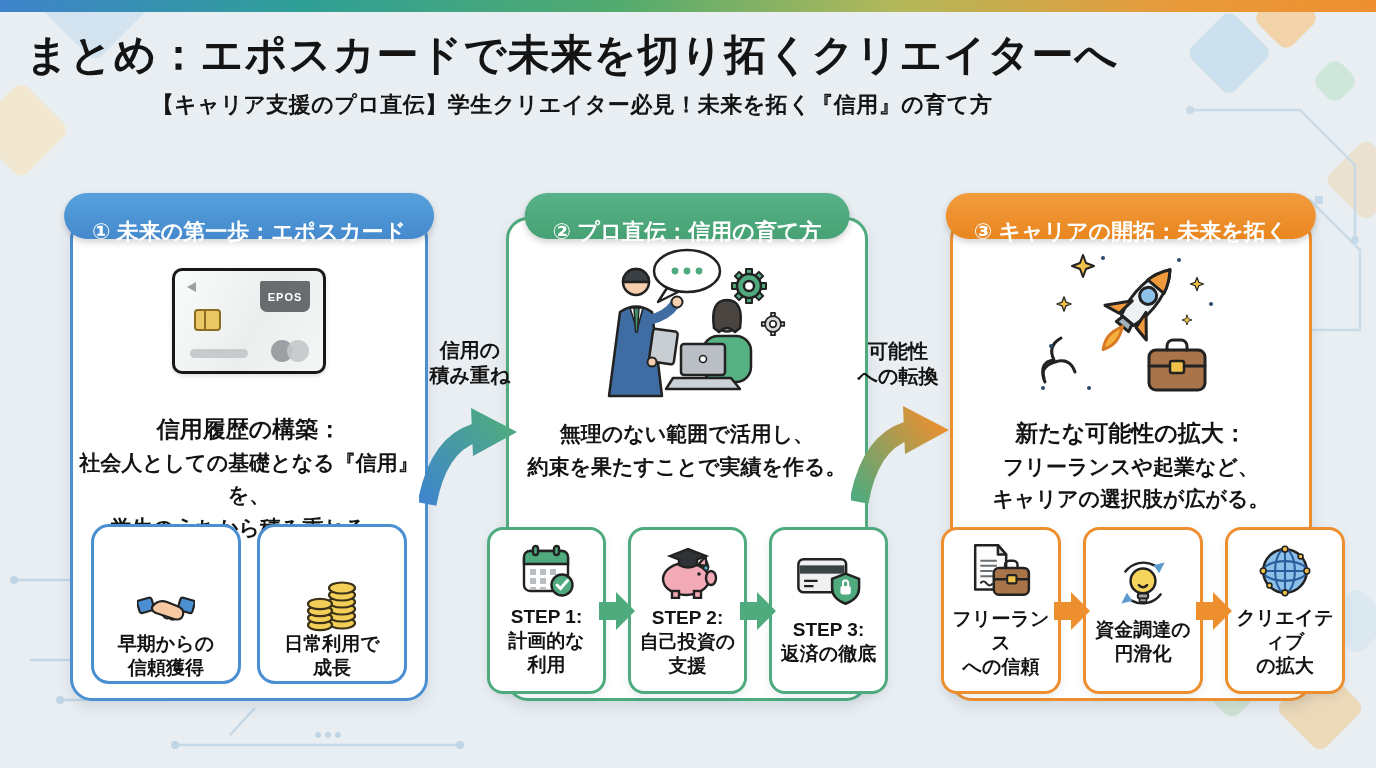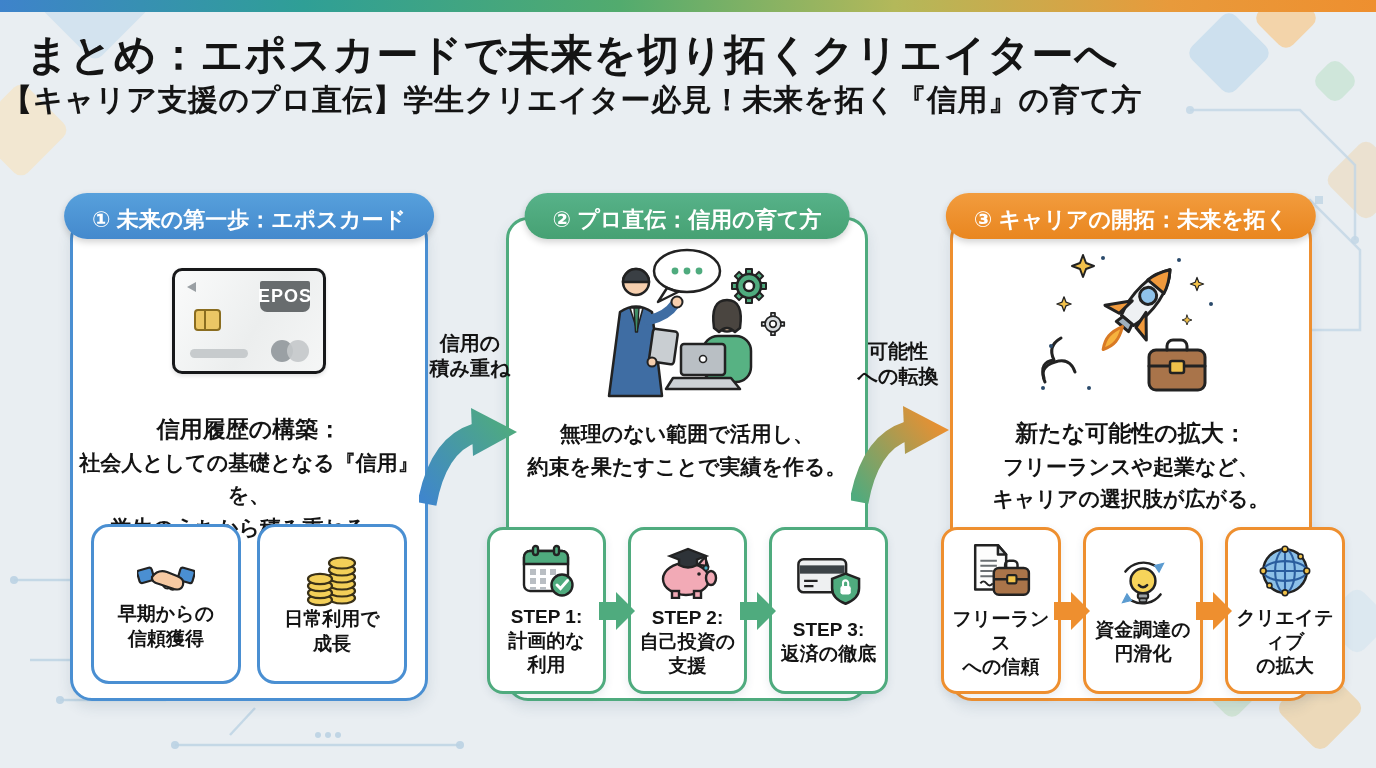--- a/index.html
+++ b/index.html
@@ -18,31 +18,31 @@
     display:flex;align-items:center;justify-content:center}
   .footer-text{font-size:16px;font-weight:800;color:#18273c;letter-spacing:.5px}
 
   
   .diamond{position:absolute;transform:rotate(45deg);border-radius:10px;z-index:0}
   .circuit{position:absolute;z-index:0}
 
   
   .header{position:absolute;top:30px;left:0;width:1144px;text-align:center;z-index:2}
   .title{font-size:42px;font-weight:900;letter-spacing:1px;line-height:1.2}
-  .subtitle{font-size:30px;font-weight:900;letter-spacing:.5px}
+  .subtitle{font-size:22px;font-weight:900;margin-top:10px;letter-spacing:.5px}
 
   
   .panel{position:absolute;top:217px;height:484px;background:#fff;border-radius:22px;
     box-shadow:0 6px 14px rgba(40,70,100,.12);z-index:2}
   .panel-blue{left:70px;width:358px;border:3px solid #4a8fd2}
   .panel-green{left:506px;width:362px;border:3px solid #4fab7e}
   .panel-orange{left:950px;width:362px;border:3px solid #ee8f2f}
 
   .pill{position:absolute;top:-27px;left:50%;transform:translateX(-50%);
-    height:46px;line-height:46px;padding:4px 28px;border-radius:28px;color:#fff;
+    height:46px;line-height:46px;padding:16px 28px;border-radius:28px;color:#fff;
     font-size:22px;font-weight:800;white-space:nowrap;z-index:4;
     box-shadow:0 3px 7px rgba(0,0,0,.18)}
   .pill-blue{background:linear-gradient(180deg,#57a0dc,#4489cd)}
   .pill-green{background:linear-gradient(180deg,#57b289,#46a173)}
   .pill-orange{background:linear-gradient(180deg,#f29c3e,#e9861f)}
 
   .illus{position:absolute;left:0;width:100%;display:flex;justify-content:center}
   .panel-blue  .illus{top:48px}
   .panel-green .illus{top:24px}
   .panel-orange .illus{top:22px}
@@ -54,54 +54,54 @@
   .body-title{font-size:23px;font-weight:800;line-height:1.5}
   .body-text{font-size:21px;font-weight:700;line-height:1.55;white-space:pre-line}
 
   
   .epos-card{position:relative;width:154px;height:106px;border:3px solid #17181a;border-radius:10px;
     background:linear-gradient(120deg,#fafbfb 0%,#eceeee 55%,#f5f6f6 100%);box-shadow:0 2px 4px rgba(0,0,0,.12)}
   .card-chip{position:absolute;left:19px;top:38px;width:27px;height:22px;background:#ecc765;
     border:2px solid #8a6d20;border-radius:4px}
   .card-chip::before{content:"";position:absolute;left:8px;top:-1px;width:2px;height:20px;background:#8a6d20}
   .card-brand{position:absolute;right:13px;top:10px;width:50px;height:31px;background:#686c6e;
-    color:#fff;font-size:18px;font-weight:700;letter-spacing:1px;display:flex;align-items:center;
+    color:#fff;font-size:11px;font-weight:700;letter-spacing:1px;display:flex;align-items:center;
     justify-content:center;border-radius:2px 2px 7px 7px}
   .card-circle{position:absolute;bottom:9px;width:22px;height:22px;border-radius:50%}
   .cc1{right:30px;background:#9aa0a4}
   .cc2{right:14px;background:#c4c8ca;opacity:.9}
   .card-stripe{position:absolute;left:15px;bottom:13px;width:58px;height:9px;border-radius:5px;background:#c7cbcd}
   .card-tri{position:absolute;left:12px;top:11px;width:0;height:0;
     border-top:5px solid transparent;border-bottom:5px solid transparent;border-right:9px solid #9aa0a4}
 
   
   .sub-row{position:absolute;left:18px;right:18px;bottom:14px;display:flex;gap:16px;z-index:3}
   .sub-box{flex:1;height:160px;background:#fff;border:3px solid #4a8fd2;border-radius:18px;
-    display:flex;flex-direction:column;align-items:center;justify-content:center;text-align:center}
+    display:flex;flex-direction:column;align-items:center;justify-content:flex-end;text-align:center}
   .sub-label{font-size:19px;font-weight:800;line-height:1.3;white-space:pre-line}
 
   
   .step-row{position:absolute;top:527px;display:flex;align-items:center;z-index:4}
   .step-row-green{left:487px;width:399px}
   .step-row-orange{left:941px;width:324px}
   .step-box{width:119px;height:167px;background:#fff;border-radius:16px;flex:0 0 auto;
     display:flex;flex-direction:column;align-items:center;justify-content:center;gap:7px;
     padding:6px 2px;text-align:center;box-shadow:0 3px 8px rgba(40,70,100,.10)}
   .step-row-green .step-box{border:3px solid #4fab7e}
   .step-row-orange .step-box{border:3px solid #ee8f2f;width:120px}
   .step-label{font-size:19px;font-weight:800;line-height:1.25;white-space:pre-line}
   .flow-arrow{width:38px;height:42px;flex:0 0 auto;margin:0 -8px;position:relative;z-index:5}
 
   
   .curve-arrow{position:absolute;z-index:5}
   .curve-1{left:419px;top:390px}
   .curve-2{left:851px;top:388px}
   .arrow-label{position:absolute;z-index:5;font-size:20px;font-weight:800;text-align:center;
     line-height:1.25;white-space:pre-line}
-  .alabel-1{left:420px;top:331px;width:100px}
+  .alabel-1{left:420px;top:338px;width:100px}
   .alabel-2{left:852px;top:339px;width:92px}
 </style>
 </head>
 <body>
 
 <div class="stage">
 
   <div class="diamond" style="left:-14px;top:95px;width:70px;height:70px;background:#f3e6cd;opacity:.9"></div>
   <div class="diamond" style="left:55px;top:-34px;width:80px;height:80px;background:#d3e3ef"></div>
   <div class="diamond" style="left:1198px;top:22px;width:62px;height:62px;background:#c6dcec;opacity:.8"></div>

